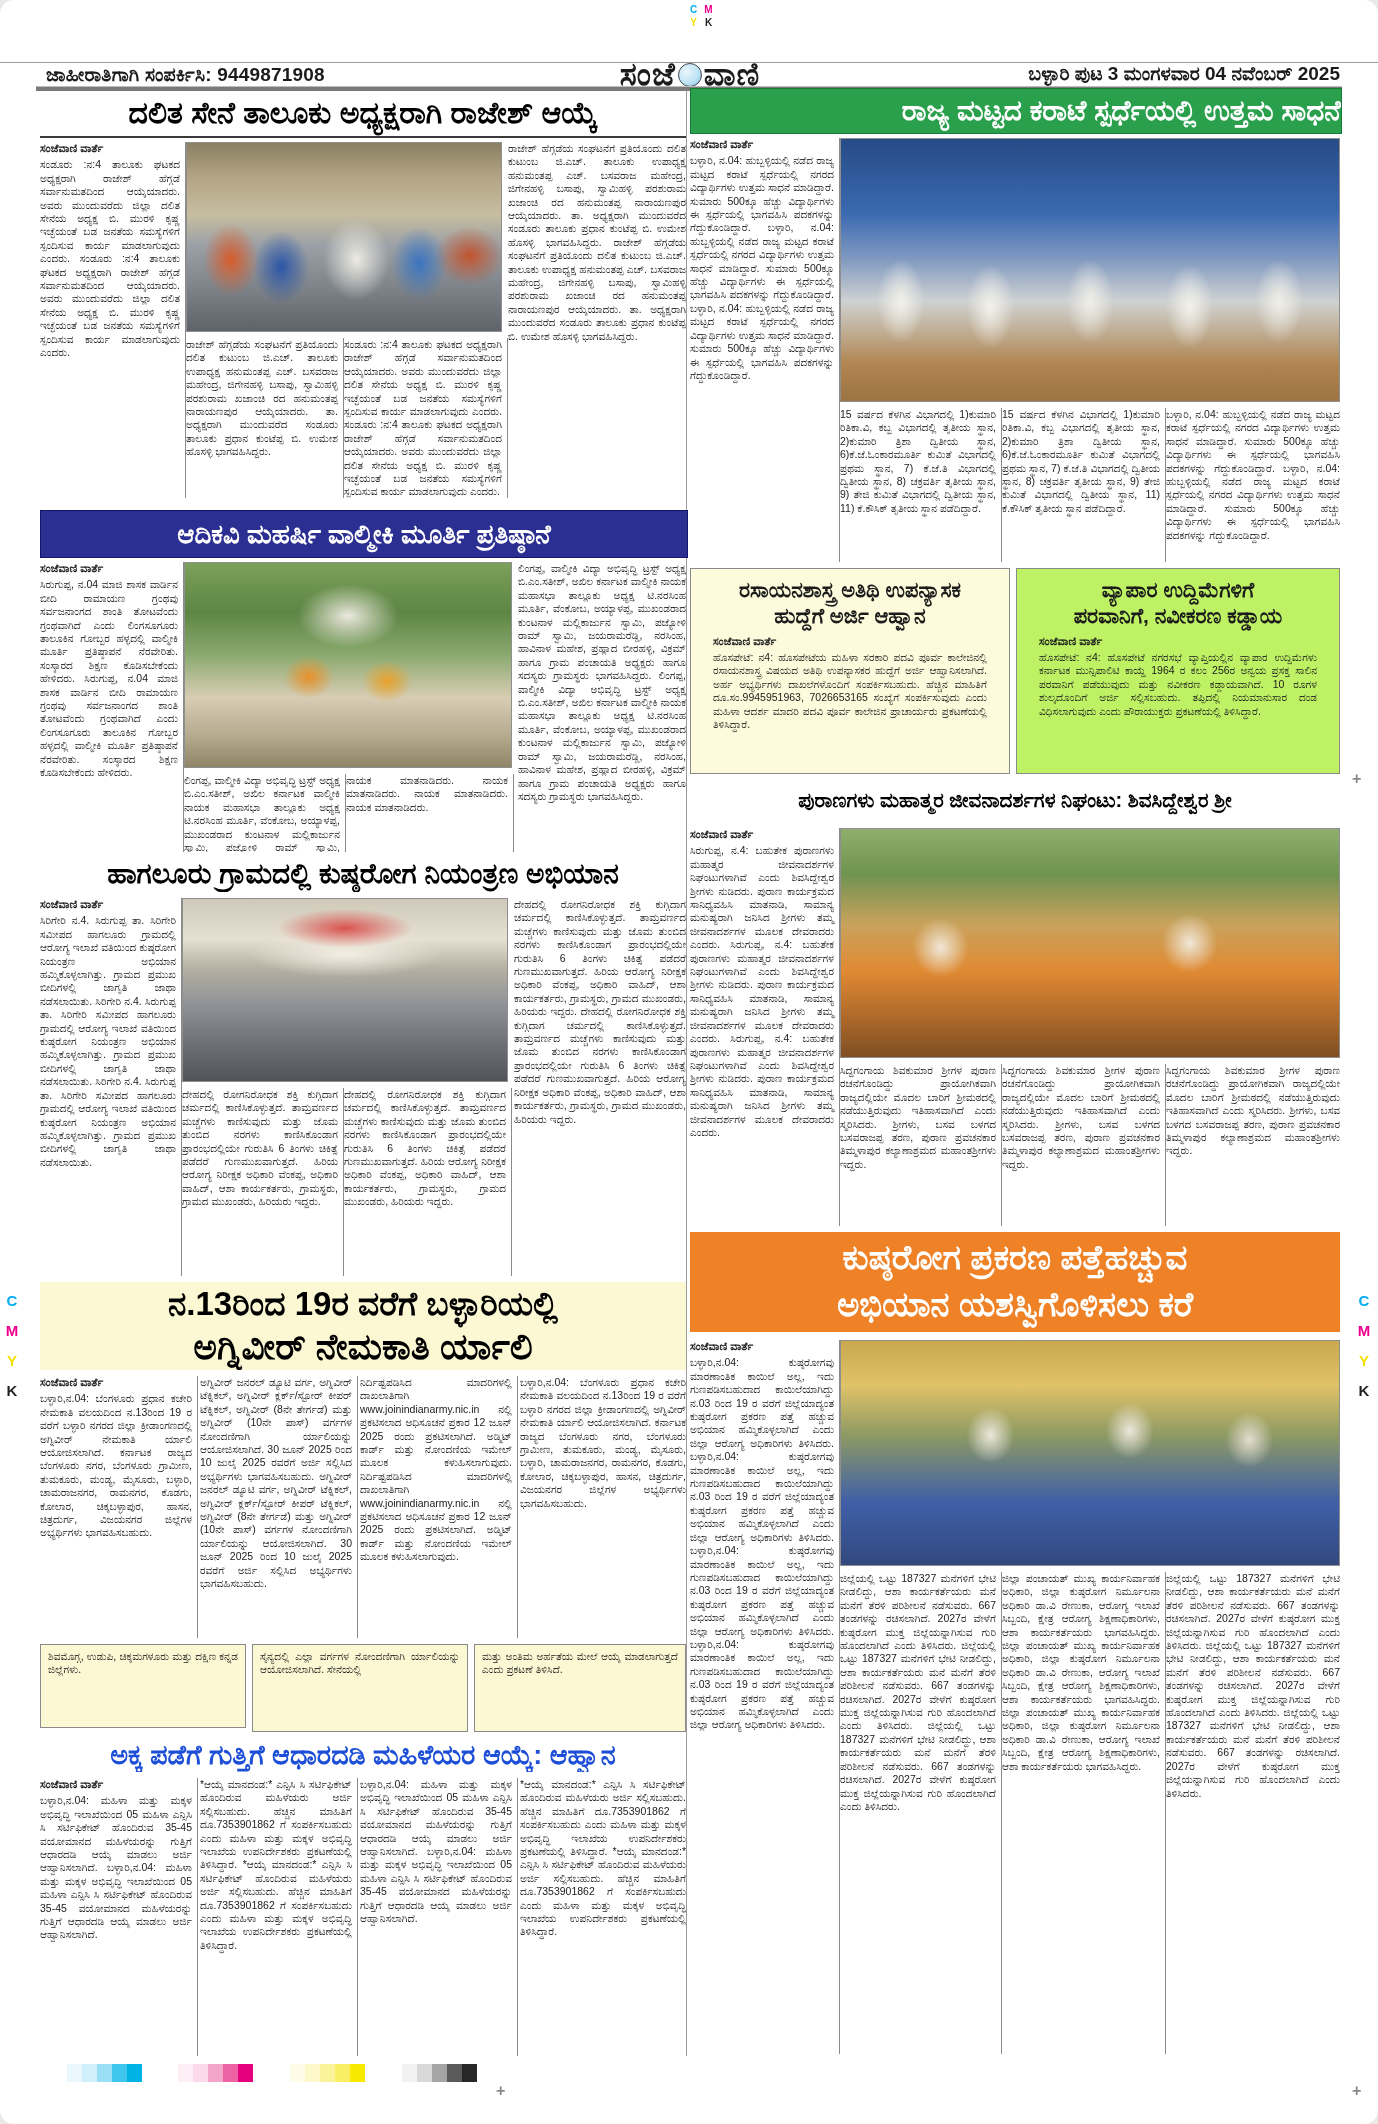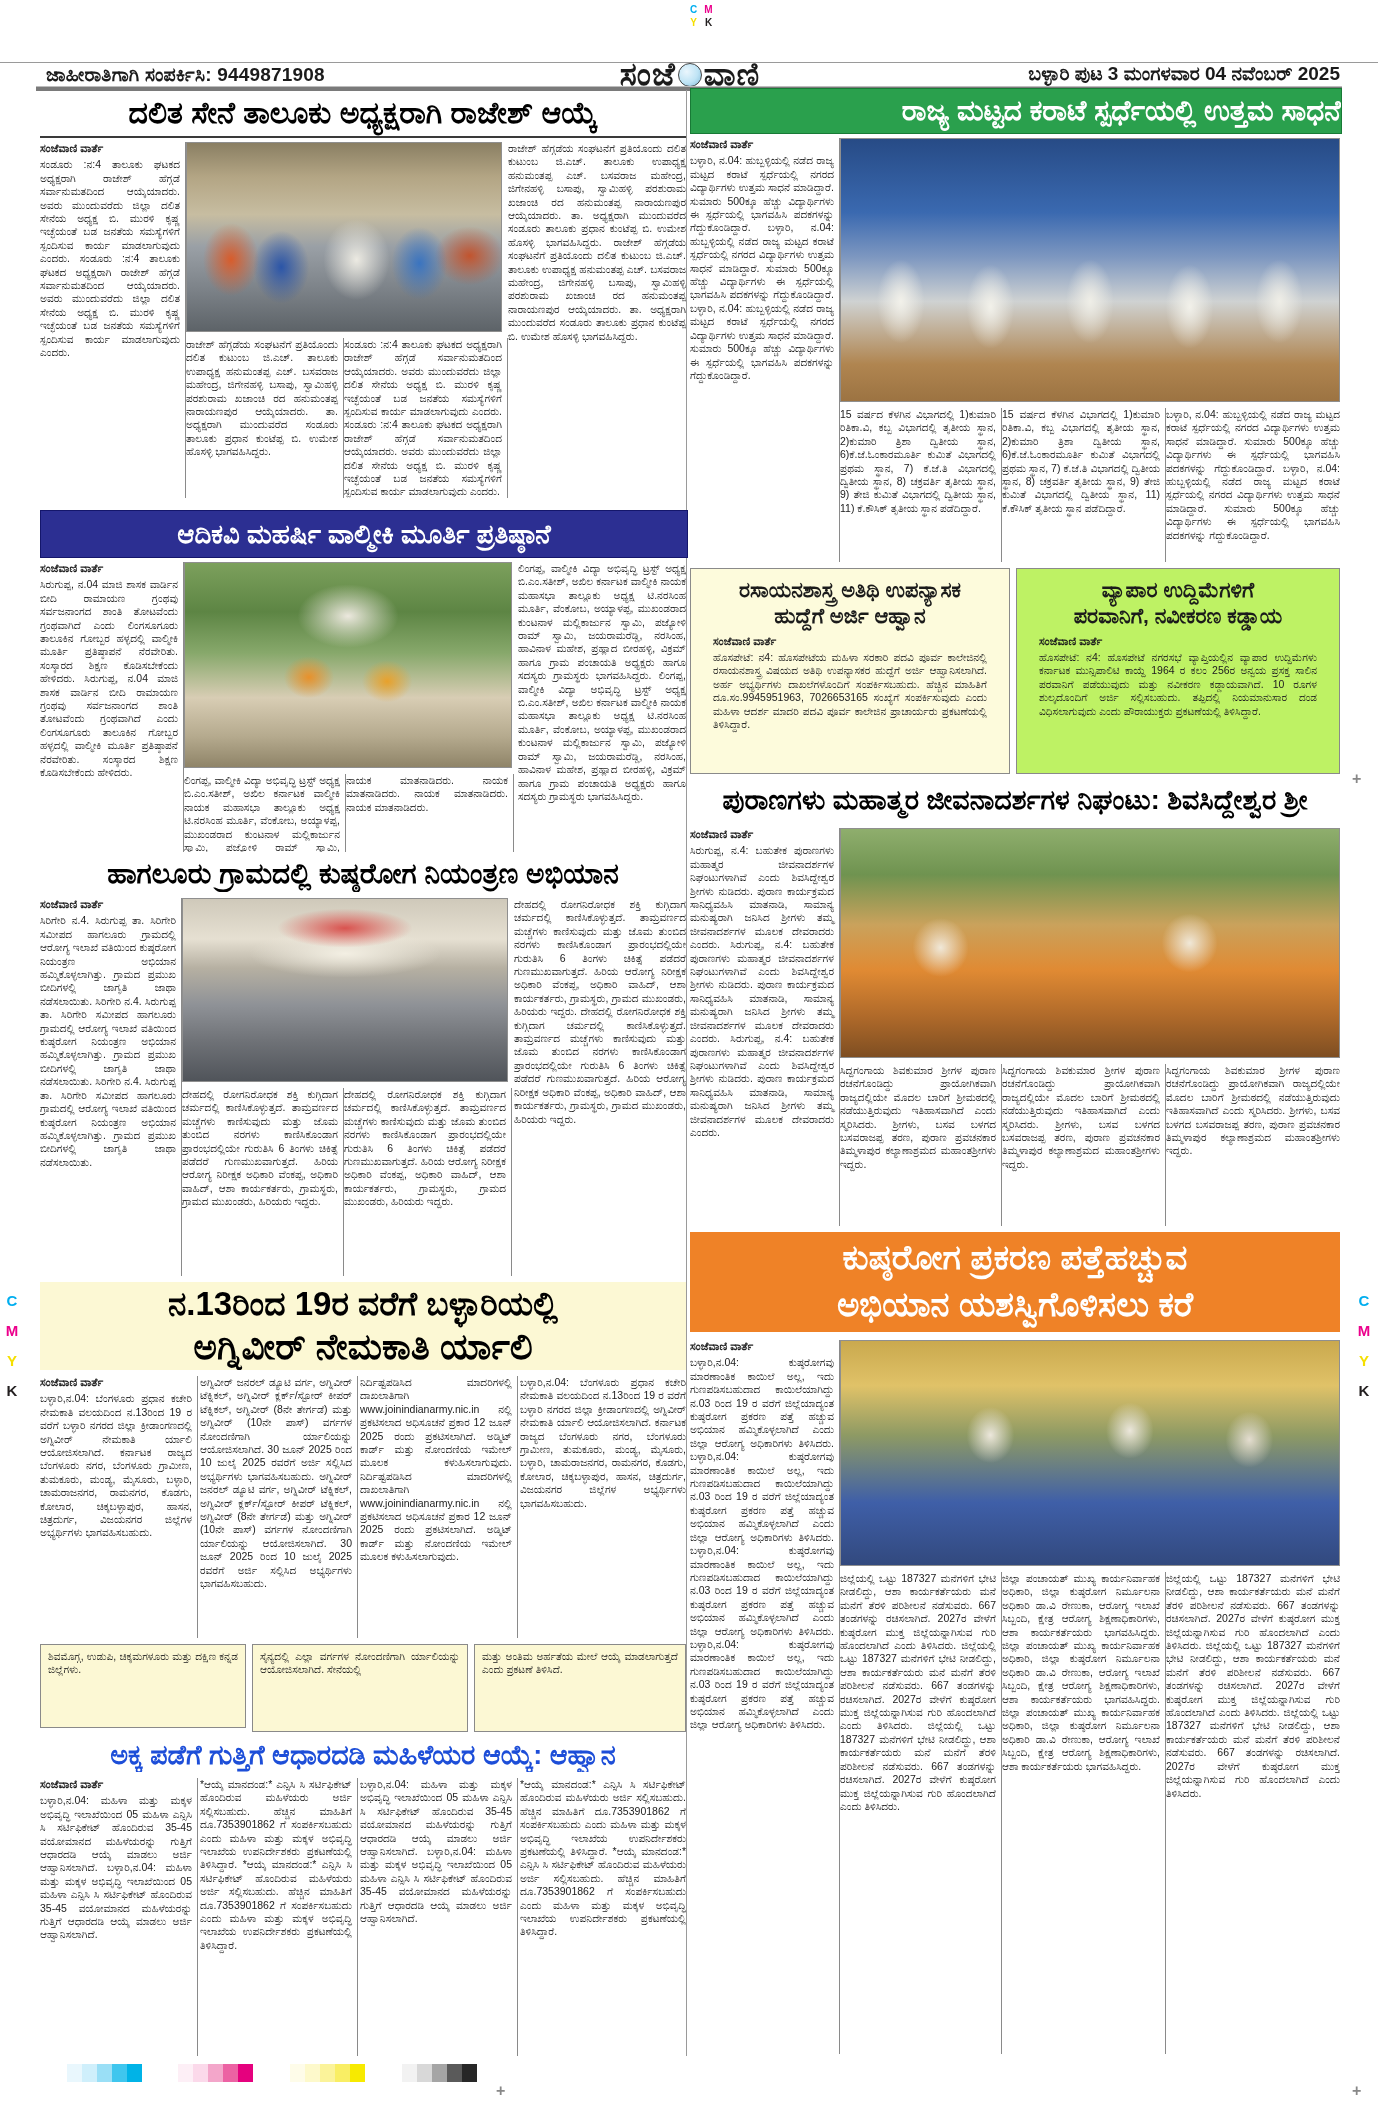--- a/index.html
+++ b/index.html
@@ -1,17 +1,17 @@
 <!DOCTYPE html>
 <html><head>
 <meta charset="utf-8">
 <style>
   html,body{margin:0;padding:0;background:#e9e9e9;}
   #page{position:relative;width:1378px;height:2124px;background:#ffffff;
-        font-family:"Liberation Sans",sans-serif;color:#1b1b1b;overflow:hidden;}
+        font-family:"Liberation Sans",sans-serif;color:#1b1b1b;overflow:hidden;border-radius:14px;}
   .abs{position:absolute;}
   
   .hdr-rule-top{left:0;top:62px;width:1378px;height:1px;background:#9a9a9a;}
   .hdr-rule-bot{left:36px;top:86px;width:1306px;height:4px;background:#7a7a7a;border-top:1px solid #bdbdbd;}
   .hdr-left{left:46px;top:64px;font-size:19px;font-weight:bold;letter-spacing:.2px;}
   .hdr-right{left:940px;top:63px;width:400px;font-size:19px;font-weight:bold;text-align:right;}
   .masthead{left:560px;top:56px;width:260px;text-align:center;font-size:32px;font-weight:bold;
             font-family:"Liberation Serif",serif;letter-spacing:1px;}
   .mast-logo{display:inline-block;width:22px;height:22px;border-radius:50%;
              background:radial-gradient(circle at 35% 35%,#eaf6fd 0%,#bfe4f5 55%,#7fb9d8 100%);
@@ -164,21 +164,21 @@
   </div>
   <div class="abs panel" style="left:1016px;top:568px;width:324px;height:206px;background:#bef264;">
     <div class="ph2">
       <div>ವ್ಯಾಪಾರ ಉದ್ದಿಮೆಗಳಿಗೆ</div>
       <div>ಪರವಾನಿಗೆ, ನವೀಕರಣ ಕಡ್ಡಾಯ</div>
     </div>
     <div class="byline">ಸಂಜೆವಾಣಿ ವಾರ್ತೆ</div>
     <div class="tcol" style="position:static;height:110px;">ಹೊಸಪೇಟೆ: ನ4: ಹೊಸಪೇಟೆ ನಗರಸಭೆ ವ್ಯಾಪ್ತಿಯಲ್ಲಿನ ವ್ಯಾಪಾರ ಉದ್ದಿಮೆಗಳು ಕರ್ನಾಟಕ ಮುನ್ಸಿಪಾಲಿಟಿ ಕಾಯ್ದೆ 1964 ರ ಕಲಂ 256ರ ಅನ್ವಯ ಪ್ರಸಕ್ತ ಸಾಲಿನ ಪರವಾನಿಗೆ ಪಡೆಯುವುದು ಮತ್ತು ನವೀಕರಣ ಕಡ್ಡಾಯವಾಗಿದೆ. 10 ರೂಗಳ ಶುಲ್ಕದೊಂದಿಗೆ ಅರ್ಜಿ ಸಲ್ಲಿಸಬಹುದು. ತಪ್ಪಿದಲ್ಲಿ ನಿಯಮಾನುಸಾರ ದಂಡ ವಿಧಿಸಲಾಗುವುದು ಎಂದು ಪೌರಾಯುಕ್ತರು ಪ್ರಕಟಣೆಯಲ್ಲಿ ತಿಳಿಸಿದ್ದಾರೆ.</div>
   </div>
 
-  <div class="abs hl" style="left:690px;top:780px;width:650px;height:40px;font-size:27px;line-height:40px;">ಪುರಾಣಗಳು ಮಹಾತ್ಮರ ಜೀವನಾದರ್ಶಗಳ ನಿಘಂಟು: ಶಿವಸಿದ್ದೇಶ್ವರ ಶ್ರೀ</div>
+  <div class="abs hl" style="left:690px;top:780px;width:650px;height:40px;font-size:20px;line-height:40px;">ಪುರಾಣಗಳು ಮಹಾತ್ಮರ ಜೀವನಾದರ್ಶಗಳ ನಿಘಂಟು: ಶಿವಸಿದ್ದೇಶ್ವರ ಶ್ರೀ</div>
   <div class="abs tcol rr" style="left:690px;top:828px;width:144px;height:398px;">
     <div class="byline">ಸಂಜೆವಾಣಿ ವಾರ್ತೆ</div>
     <span>ಸಿರುಗುಪ್ಪ, ನ.4: ಬಹುತೇಕ ಪುರಾಣಗಳು ಮಹಾತ್ಮರ ಜೀವನಾದರ್ಶಗಳ ನಿಘಂಟುಗಳಾಗಿವೆ ಎಂದು ಶಿವಸಿದ್ದೇಶ್ವರ ಶ್ರೀಗಳು ನುಡಿದರು. ಪುರಾಣ ಕಾರ್ಯಕ್ರಮದ ಸಾನಿಧ್ಯವಹಿಸಿ ಮಾತನಾಡಿ, ಸಾಮಾನ್ಯ ಮನುಷ್ಯರಾಗಿ ಜನಿಸಿದ ಶ್ರೀಗಳು ತಮ್ಮ ಜೀವನಾದರ್ಶಗಳ ಮೂಲಕ ದೇವರಾದರು ಎಂದರು. ಸಿರುಗುಪ್ಪ, ನ.4: ಬಹುತೇಕ ಪುರಾಣಗಳು ಮಹಾತ್ಮರ ಜೀವನಾದರ್ಶಗಳ ನಿಘಂಟುಗಳಾಗಿವೆ ಎಂದು ಶಿವಸಿದ್ದೇಶ್ವರ ಶ್ರೀಗಳು ನುಡಿದರು. ಪುರಾಣ ಕಾರ್ಯಕ್ರಮದ ಸಾನಿಧ್ಯವಹಿಸಿ ಮಾತನಾಡಿ, ಸಾಮಾನ್ಯ ಮನುಷ್ಯರಾಗಿ ಜನಿಸಿದ ಶ್ರೀಗಳು ತಮ್ಮ ಜೀವನಾದರ್ಶಗಳ ಮೂಲಕ ದೇವರಾದರು ಎಂದರು. ಸಿರುಗುಪ್ಪ, ನ.4: ಬಹುತೇಕ ಪುರಾಣಗಳು ಮಹಾತ್ಮರ ಜೀವನಾದರ್ಶಗಳ ನಿಘಂಟುಗಳಾಗಿವೆ ಎಂದು ಶಿವಸಿದ್ದೇಶ್ವರ ಶ್ರೀಗಳು ನುಡಿದರು. ಪುರಾಣ ಕಾರ್ಯಕ್ರಮದ ಸಾನಿಧ್ಯವಹಿಸಿ ಮಾತನಾಡಿ, ಸಾಮಾನ್ಯ ಮನುಷ್ಯರಾಗಿ ಜನಿಸಿದ ಶ್ರೀಗಳು ತಮ್ಮ ಜೀವನಾದರ್ಶಗಳ ಮೂಲಕ ದೇವರಾದರು ಎಂದರು.</span>
   </div>
   <div class="abs photo ph-purana" style="left:840px;top:828px;width:500px;height:230px;"></div>
   <div class="abs tcol rr" style="left:840px;top:1064px;width:156px;height:162px;">ಸಿದ್ದಗಂಗಾಯ ಶಿವಕುಮಾರ ಶ್ರೀಗಳ ಪುರಾಣ ರಚನೆಗೊಂಡಿದ್ದು ಪ್ರಾಯೋಗಿಕವಾಗಿ ರಾಜ್ಯದಲ್ಲಿಯೇ ಮೊದಲ ಬಾರಿಗೆ ಶ್ರೀಮಠದಲ್ಲಿ ನಡೆಯುತ್ತಿರುವುದು ಇತಿಹಾಸವಾಗಿದೆ ಎಂದು ಸ್ಮರಿಸಿದರು. ಶ್ರೀಗಳು, ಬಸವ ಬಳಗದ ಬಸವರಾಜಪ್ಪ ತರಣ, ಪುರಾಣ ಪ್ರವಚನಕಾರ ತಿಮ್ಮಳಾಪುರ ಕಲ್ಯಾಣಾಶ್ರಮದ ಮಹಾಂತಶ್ರೀಗಳು ಇದ್ದರು.</div>
   <div class="abs tcol rr" style="left:1002px;top:1064px;width:158px;height:162px;">ಸಿದ್ದಗಂಗಾಯ ಶಿವಕುಮಾರ ಶ್ರೀಗಳ ಪುರಾಣ ರಚನೆಗೊಂಡಿದ್ದು ಪ್ರಾಯೋಗಿಕವಾಗಿ ರಾಜ್ಯದಲ್ಲಿಯೇ ಮೊದಲ ಬಾರಿಗೆ ಶ್ರೀಮಠದಲ್ಲಿ ನಡೆಯುತ್ತಿರುವುದು ಇತಿಹಾಸವಾಗಿದೆ ಎಂದು ಸ್ಮರಿಸಿದರು. ಶ್ರೀಗಳು, ಬಸವ ಬಳಗದ ಬಸವರಾಜಪ್ಪ ತರಣ, ಪುರಾಣ ಪ್ರವಚನಕಾರ ತಿಮ್ಮಳಾಪುರ ಕಲ್ಯಾಣಾಶ್ರಮದ ಮಹಾಂತಶ್ರೀಗಳು ಇದ್ದರು.</div>
   <div class="abs tcol" style="left:1166px;top:1064px;width:174px;height:162px;">ಸಿದ್ದಗಂಗಾಯ ಶಿವಕುಮಾರ ಶ್ರೀಗಳ ಪುರಾಣ ರಚನೆಗೊಂಡಿದ್ದು ಪ್ರಾಯೋಗಿಕವಾಗಿ ರಾಜ್ಯದಲ್ಲಿಯೇ ಮೊದಲ ಬಾರಿಗೆ ಶ್ರೀಮಠದಲ್ಲಿ ನಡೆಯುತ್ತಿರುವುದು ಇತಿಹಾಸವಾಗಿದೆ ಎಂದು ಸ್ಮರಿಸಿದರು. ಶ್ರೀಗಳು, ಬಸವ ಬಳಗದ ಬಸವರಾಜಪ್ಪ ತರಣ, ಪುರಾಣ ಪ್ರವಚನಕಾರ ತಿಮ್ಮಳಾಪುರ ಕಲ್ಯಾಣಾಶ್ರಮದ ಮಹಾಂತಶ್ರೀಗಳು ಇದ್ದರು.</div>
 
   <div class="abs bar" style="left:690px;top:1232px;width:650px;height:100px;background:#ef8227;">

